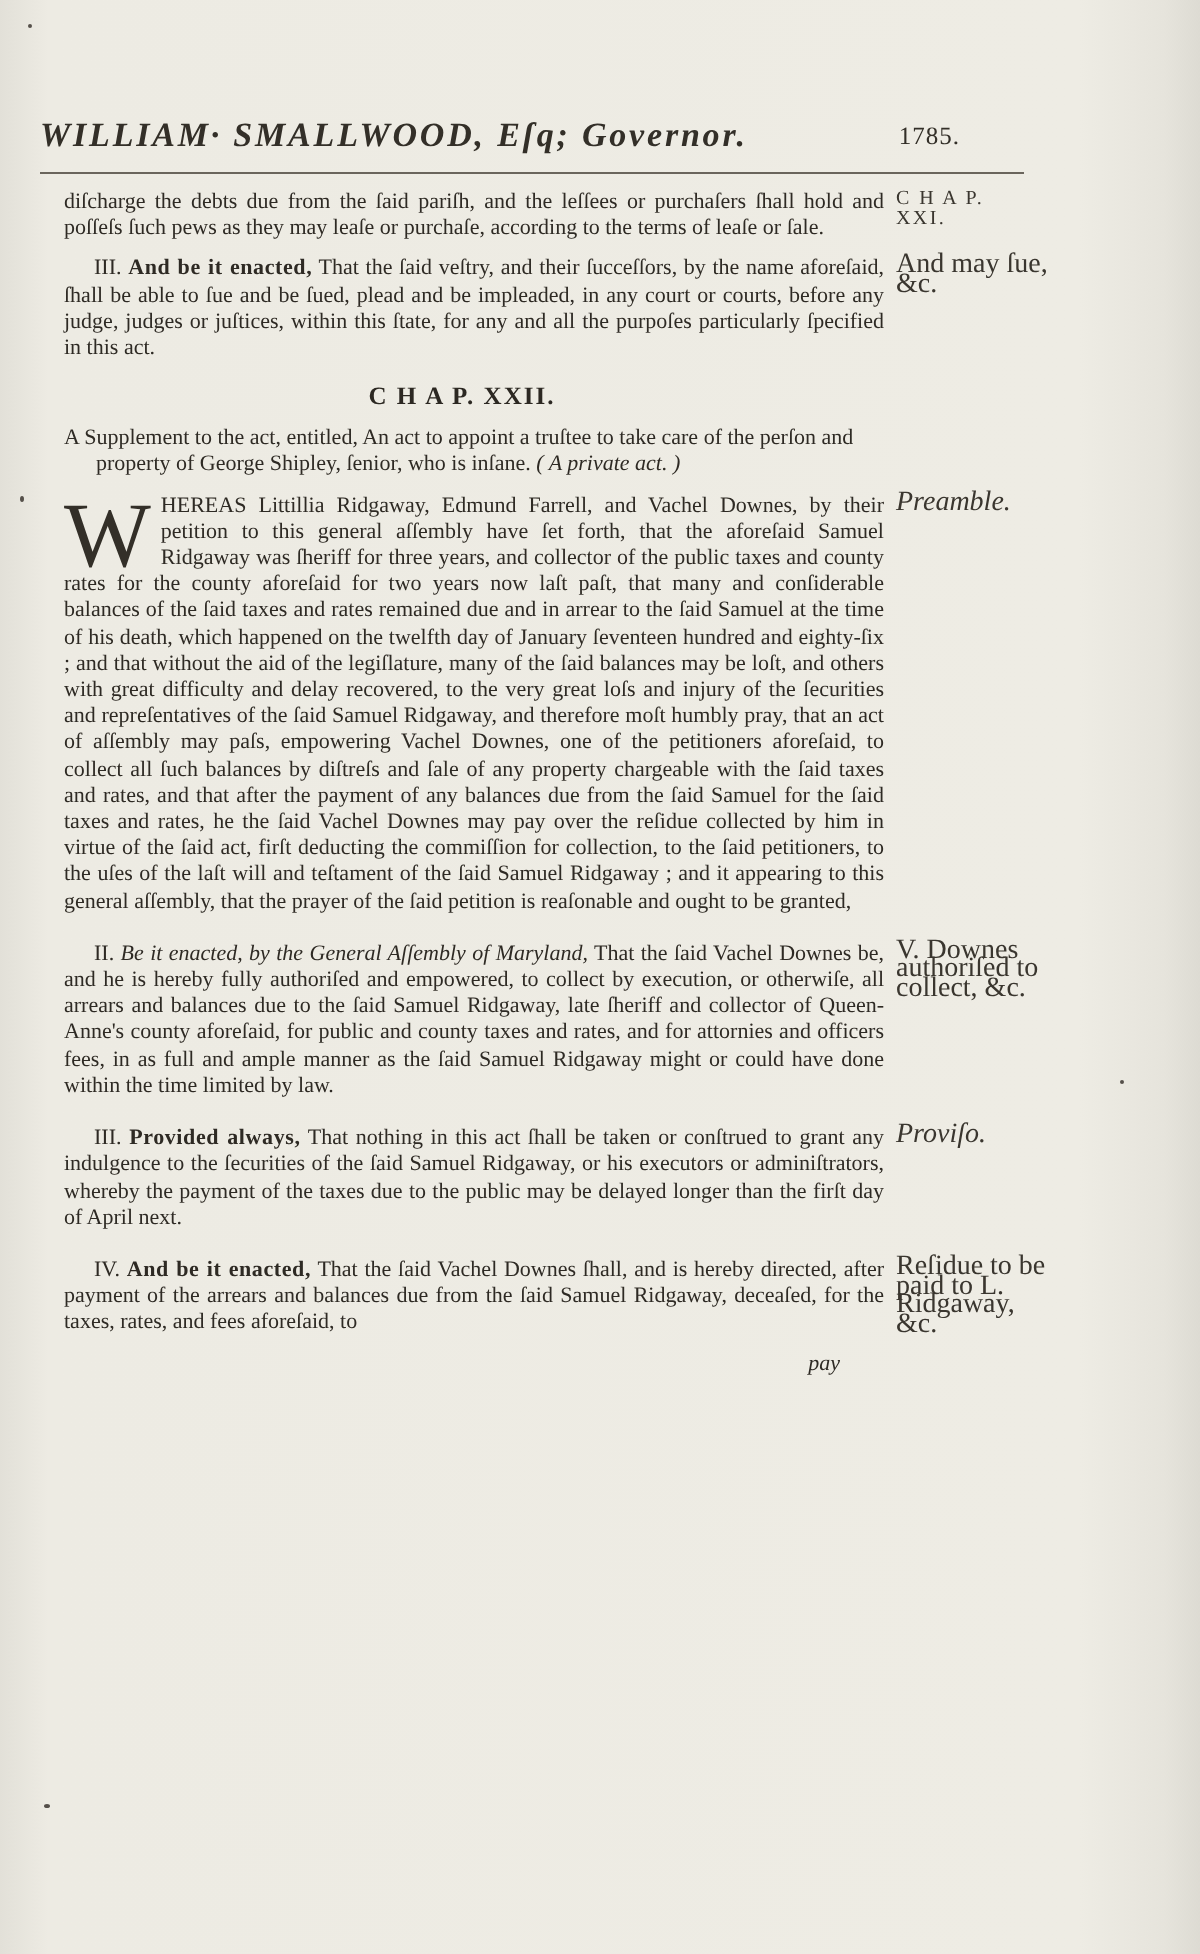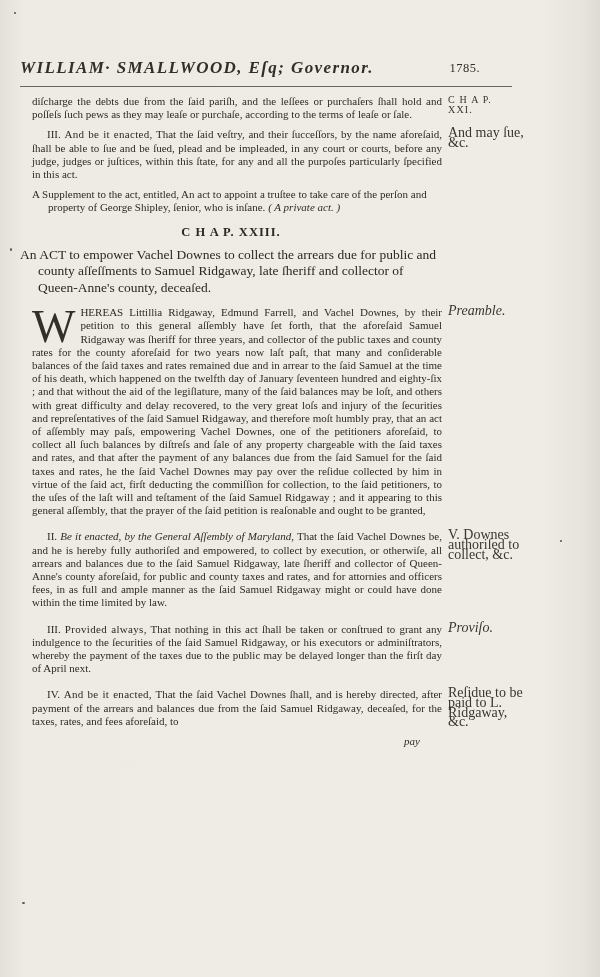--- a/index.html
+++ b/index.html
@@ -27,21 +27,21 @@
     position:absolute;right:-38px;top:3px;font-size:12.5px;letter-spacing:.5px;color:#332f28;
   }
   .rule{height:1px;background:#6a655c;width:492px;margin:2px 0 8px 0}
   
   .para{
     font-size:11px;line-height:13.2px;text-align:justify;margin:0 0 7px 12px;
   }
   .indent{text-indent:15px}
   .hang{padding-left:16px;text-indent:-16px;text-align:left}
   .num{font-weight:normal}
-  .gothic{font-weight:normal;letter-spacing:.3px}
+  .gothic{font-weight:bold;letter-spacing:.3px}
   .lead-italic{font-style:italic}
   .chap-heading{
     font-size:12.5px;text-align:center;letter-spacing:1px;margin:10px 0 7px 0;color:#2c2822;
   }
   .act-title{
     font-size:13.5px;line-height:16.5px;margin:2px 0 10px 0;
     padding-left:18px;text-indent:-18px;text-align:left;color:#2c2822;
   }
   .whereas{margin-top:4px}
   .dropcap{
@@ -82,30 +82,27 @@
     <div class="block">
       <div class="note">And may ſue, &amp;c.</div>
       <p class="para indent">
         <span class="num">III.</span>
         <span class="gothic">And be it enacted,</span>
         <span>That the ſaid veſtry, and their ſucceſſors, by the name aforeſaid, ſhall be able to ſue and be ſued, plead and be impleaded, in any court or courts, before any judge, judges or juſtices, within this ſtate, for any and all the purpoſes particularly ſpecified in this act.</span>
       </p>
     </div>
 
     <div class="block">
+      <h2 class="chap-heading">C H A P.   XXII.</h2>
       <p class="para hang">
         <span>A Supplement to the act, entitled, An act to appoint a truſtee to take care of the perſon and property of George Shipley, ſenior, who is inſane.</span>
         <span class="lead-italic">( A private act. )</span>
       </p>
     </div>
 
-    <div class="block">
-      <h2 class="chap-heading">C H A P.   XXIII.</h2>
-      <p class="act-title">An ACT to empower Vachel Downes to collect the arrears due for public and county aſſeſſments to Samuel Ridgaway, late ſheriff and collector of Queen-Anne's county, deceaſed.</p>
-    </div>
 
     <div class="block">
       <div class="note note-italic">Preamble.</div>
       <p class="para whereas">
         <span class="dropcap">W</span><span>HEREAS Littillia Ridgaway, Edmund Farrell, and Vachel Downes, by their petition to this general aſſembly have ſet forth, that the aforeſaid Samuel Ridgaway was ſheriff for three years, and collector of the public taxes and county rates for the county aforeſaid for two years now laſt paſt, that many and conſiderable balances of the ſaid taxes and rates remained due and in arrear to the ſaid Samuel at the time of his death, which happened on the twelfth day of January ſeventeen hundred and eighty-ſix ; and that without the aid of the legiſlature, many of the ſaid balances may be loſt, and others with great difficulty and delay recovered, to the very great loſs and injury of the ſecurities and repreſentatives of the ſaid Samuel Ridgaway, and therefore moſt humbly pray, that an act of aſſembly may paſs, empowering Vachel Downes, one of the petitioners aforeſaid, to collect all ſuch balances by diſtreſs and ſale of any property chargeable with the ſaid taxes and rates, and that after the payment of any balances due from the ſaid Samuel for the ſaid taxes and rates, he the ſaid Vachel Downes may pay over the reſidue collected by him in virtue of the ſaid act, firſt deducting the commiſſion for collection, to the ſaid petitioners, to the uſes of the laſt will and teſtament of the ſaid Samuel Ridgaway ; and it appearing to this general aſſembly, that the prayer of the ſaid petition is reaſonable and ought to be granted,</span>
       </p>
     </div>
 
     <div class="block sect">
       <div class="note">V. Downes authoriſed to collect, &amp;c.</div>

